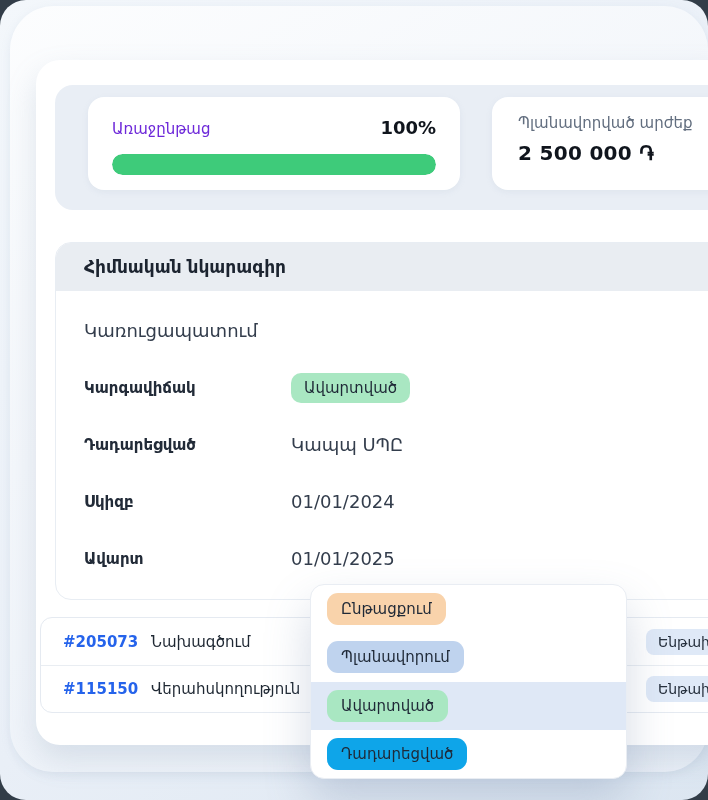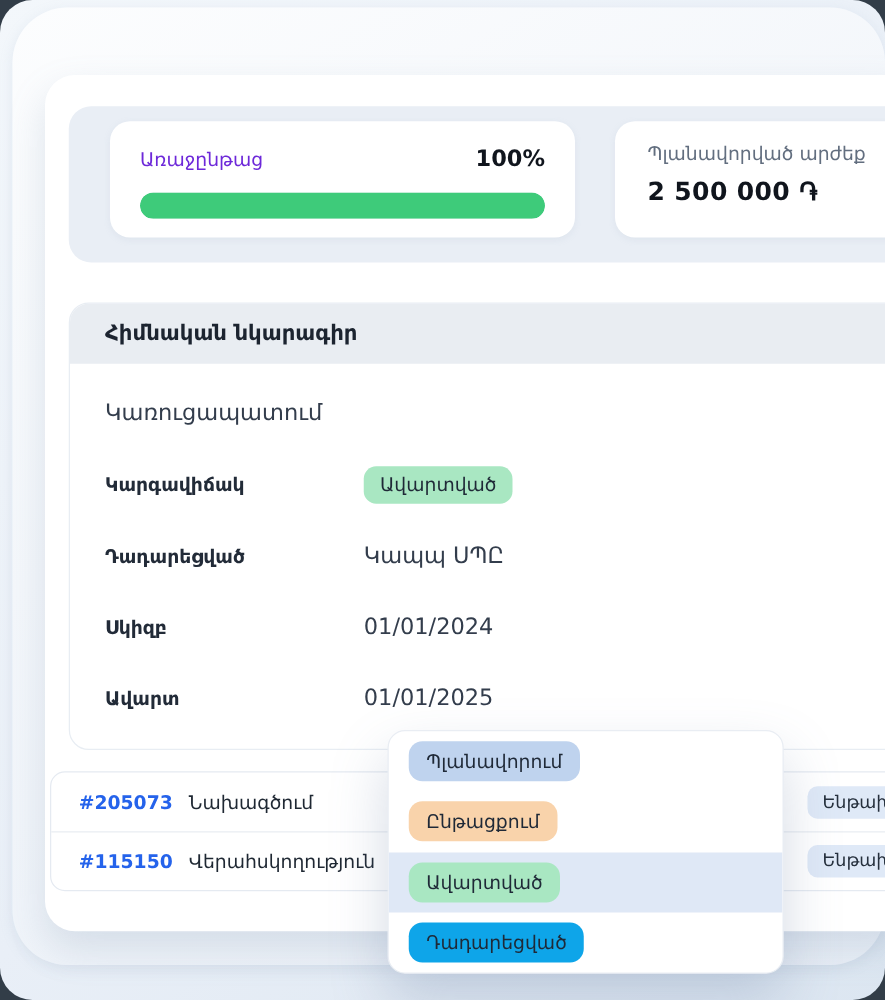--- a/index.html
+++ b/index.html
@@ -145,24 +145,24 @@
         <div class="task-row">
           <span class="task-id" style="color: rgb(37, 99, 235);">#115150</span>
           <span class="task-name">Վերահսկողություն</span>
           <span class="task-badge" style="background-color: rgb(223, 233, 247);">Ենթախնդիր</span>
         </div>
     </div>
   </div>
 
   <div class="dropdown">
     <div class="dd-option">
-        <span class="dd-badge" style="background-color: rgb(191, 211, 238);">Պլանավորում</span>
+        <span class="dd-badge" style="background-color: rgb(249, 211, 171);">Ընթացքում</span>
       </div>
       <div class="dd-option">
-        <span class="dd-badge" style="background-color: rgb(249, 211, 171);">Ընթացքում</span>
+        <span class="dd-badge" style="background-color: rgb(191, 211, 238);">Պլանավորում</span>
       </div>
       <div class="dd-option selected">
         <span class="dd-badge" style="background-color: rgb(169, 231, 194);">Ավարտված</span>
       </div>
       <div class="dd-option">
         <span class="dd-badge" style="background-color: #0ea5e9;">Դադարեցված</span>
       </div>
   </div>
 </div>
 

